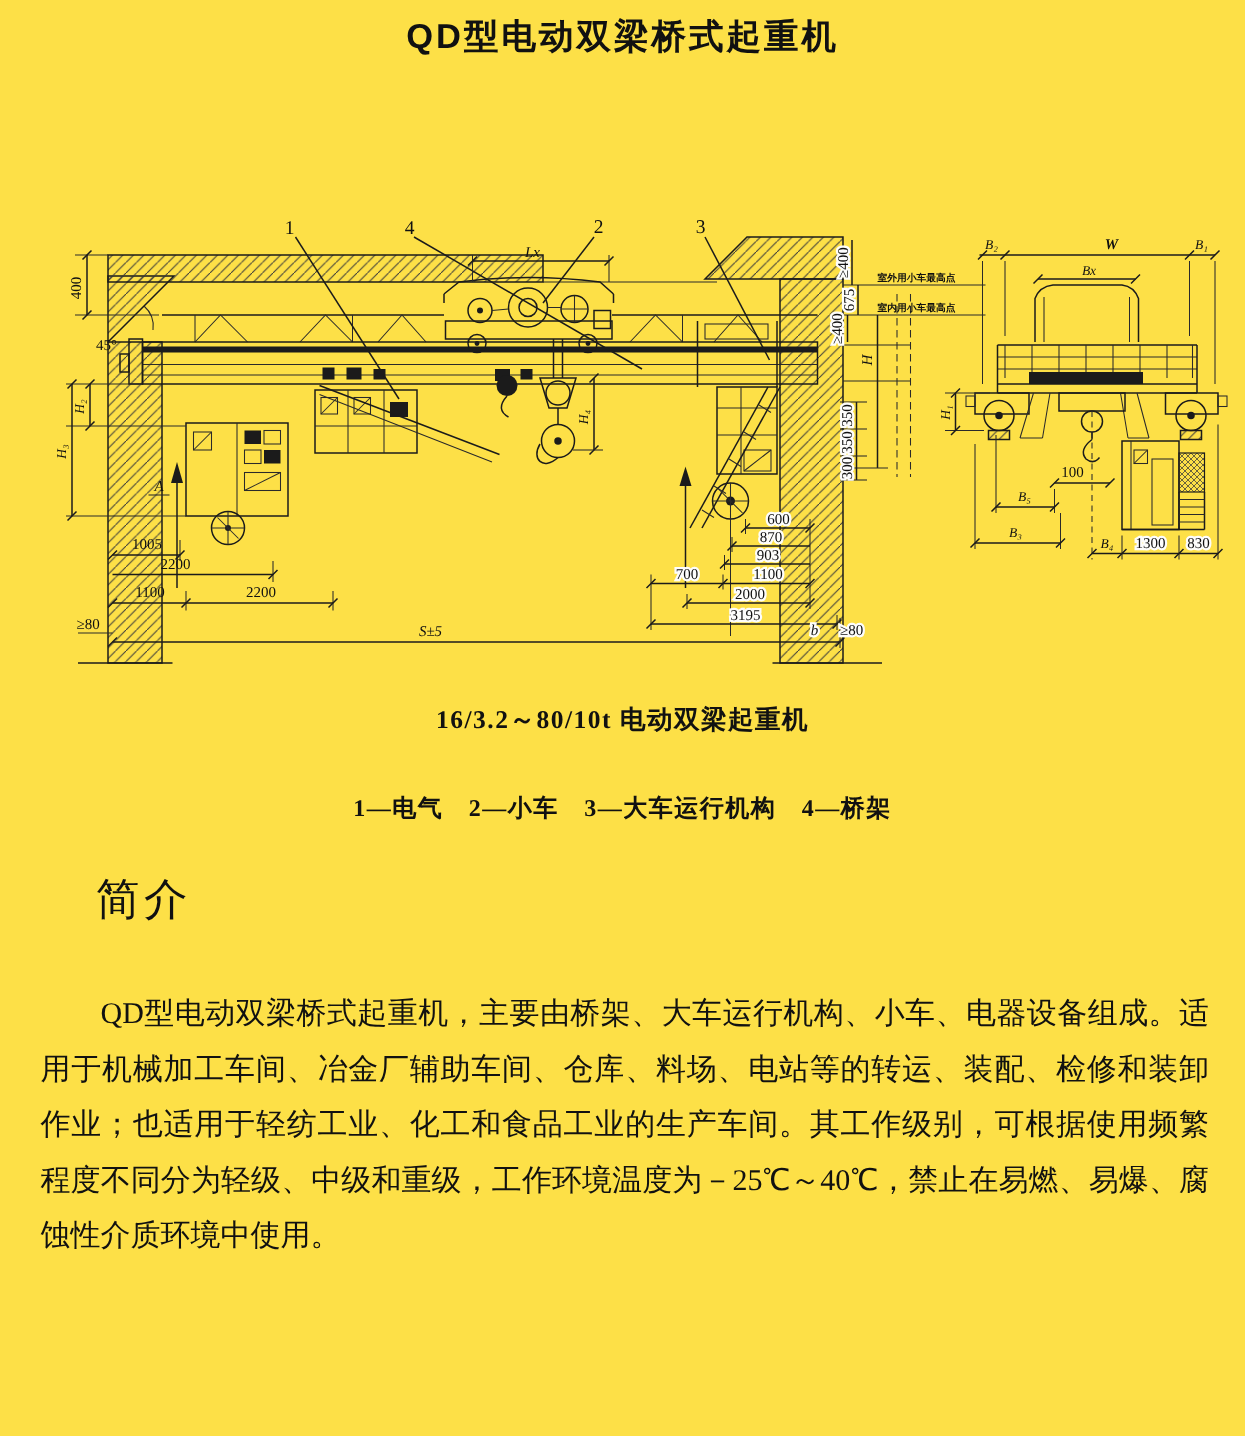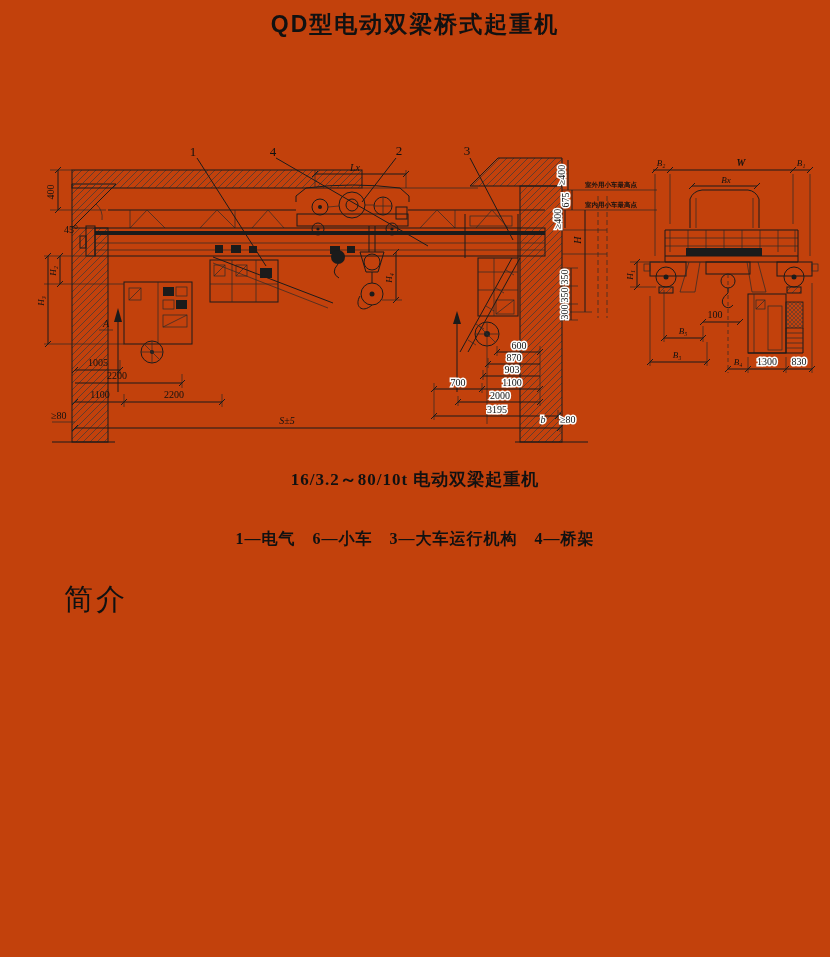--- a/index.html
+++ b/index.html
@@ -1,16 +1,16 @@
 <!DOCTYPE html>
 <html><head>
 <meta charset="utf-8">
 <style>
   html,body{margin:0;padding:0;background:#e8e8e8;}
-  .page{position:relative;width:830px;height:957px;background:#c2410c;margin:0 auto;
+  .page{position:relative;width:830px;height:957px;background:#fde047;margin:0 auto;
         font-family:"Liberation Serif", serif;color:#111;overflow:hidden;}
   .doc-title{position:absolute;top:9px;left:0;width:100%;text-align:center;
         font-family:"Liberation Sans", sans-serif;font-weight:bold;font-size:23px;letter-spacing:2px;}
   .drawing{position:absolute;top:145px;left:0;}
   .fig-caption{position:absolute;top:468px;left:0;width:100%;text-align:center;
         font-weight:bold;font-size:17px;letter-spacing:1px;}
   .fig-legend{position:absolute;top:529px;left:0;width:100%;text-align:center;
         font-weight:bold;font-size:16px;letter-spacing:1px;}
   .section-heading{position:absolute;top:580px;left:64px;
         font-family:"Liberation Sans", sans-serif;font-weight:normal;font-size:29px;letter-spacing:3px;}
@@ -374,20 +374,21 @@
       <line class="thin" x1="812" y1="283" x2="812" y2="373"></line>
       <line class="ln" x1="728" y1="369" x2="812" y2="369"></line>
       <path class="ln" d="M725,372 l6,-6 M745,372 l6,-6 M783,372 l6,-6 M809,372 l6,-6"></path>
       <text class="d9" x="738" y="365" text-anchor="middle">B₄</text>
       <text class="num halo" x="767" y="365" text-anchor="middle" font-size="9">1300</text>
       <text class="num halo" x="799" y="365" text-anchor="middle" font-size="9">830</text>
     </g>
   </svg>
 
   <div class="fig-caption">16/3.2～80/10t 电动双梁起重机</div>
-  <div class="fig-legend">1—电气　6—小车　3—大车运行机构　4—桥架</div>
+  <div class="fig-legend">1—电气　2—小车　3—大车运行机构　4—桥架</div>
 
   <div class="section-heading">简介</div>
 
   <div class="body-text">
+    <p>QD型电动双梁桥式起重机，主要由桥架、大车运行机构、小车、电器设备组成。适用于机械加工车间、冶金厂辅助车间、仓库、料场、电站等的转运、装配、检修和装卸作业；也适用于轻纺工业、化工和食品工业的生产车间。其工作级别，可根据使用频繁程度不同分为轻级、中级和重级，工作环境温度为－25℃～40℃，禁止在易燃、易爆、腐蚀性介质环境中使用。</p>
   </div>
 
 </div>
 
 </body></html>

